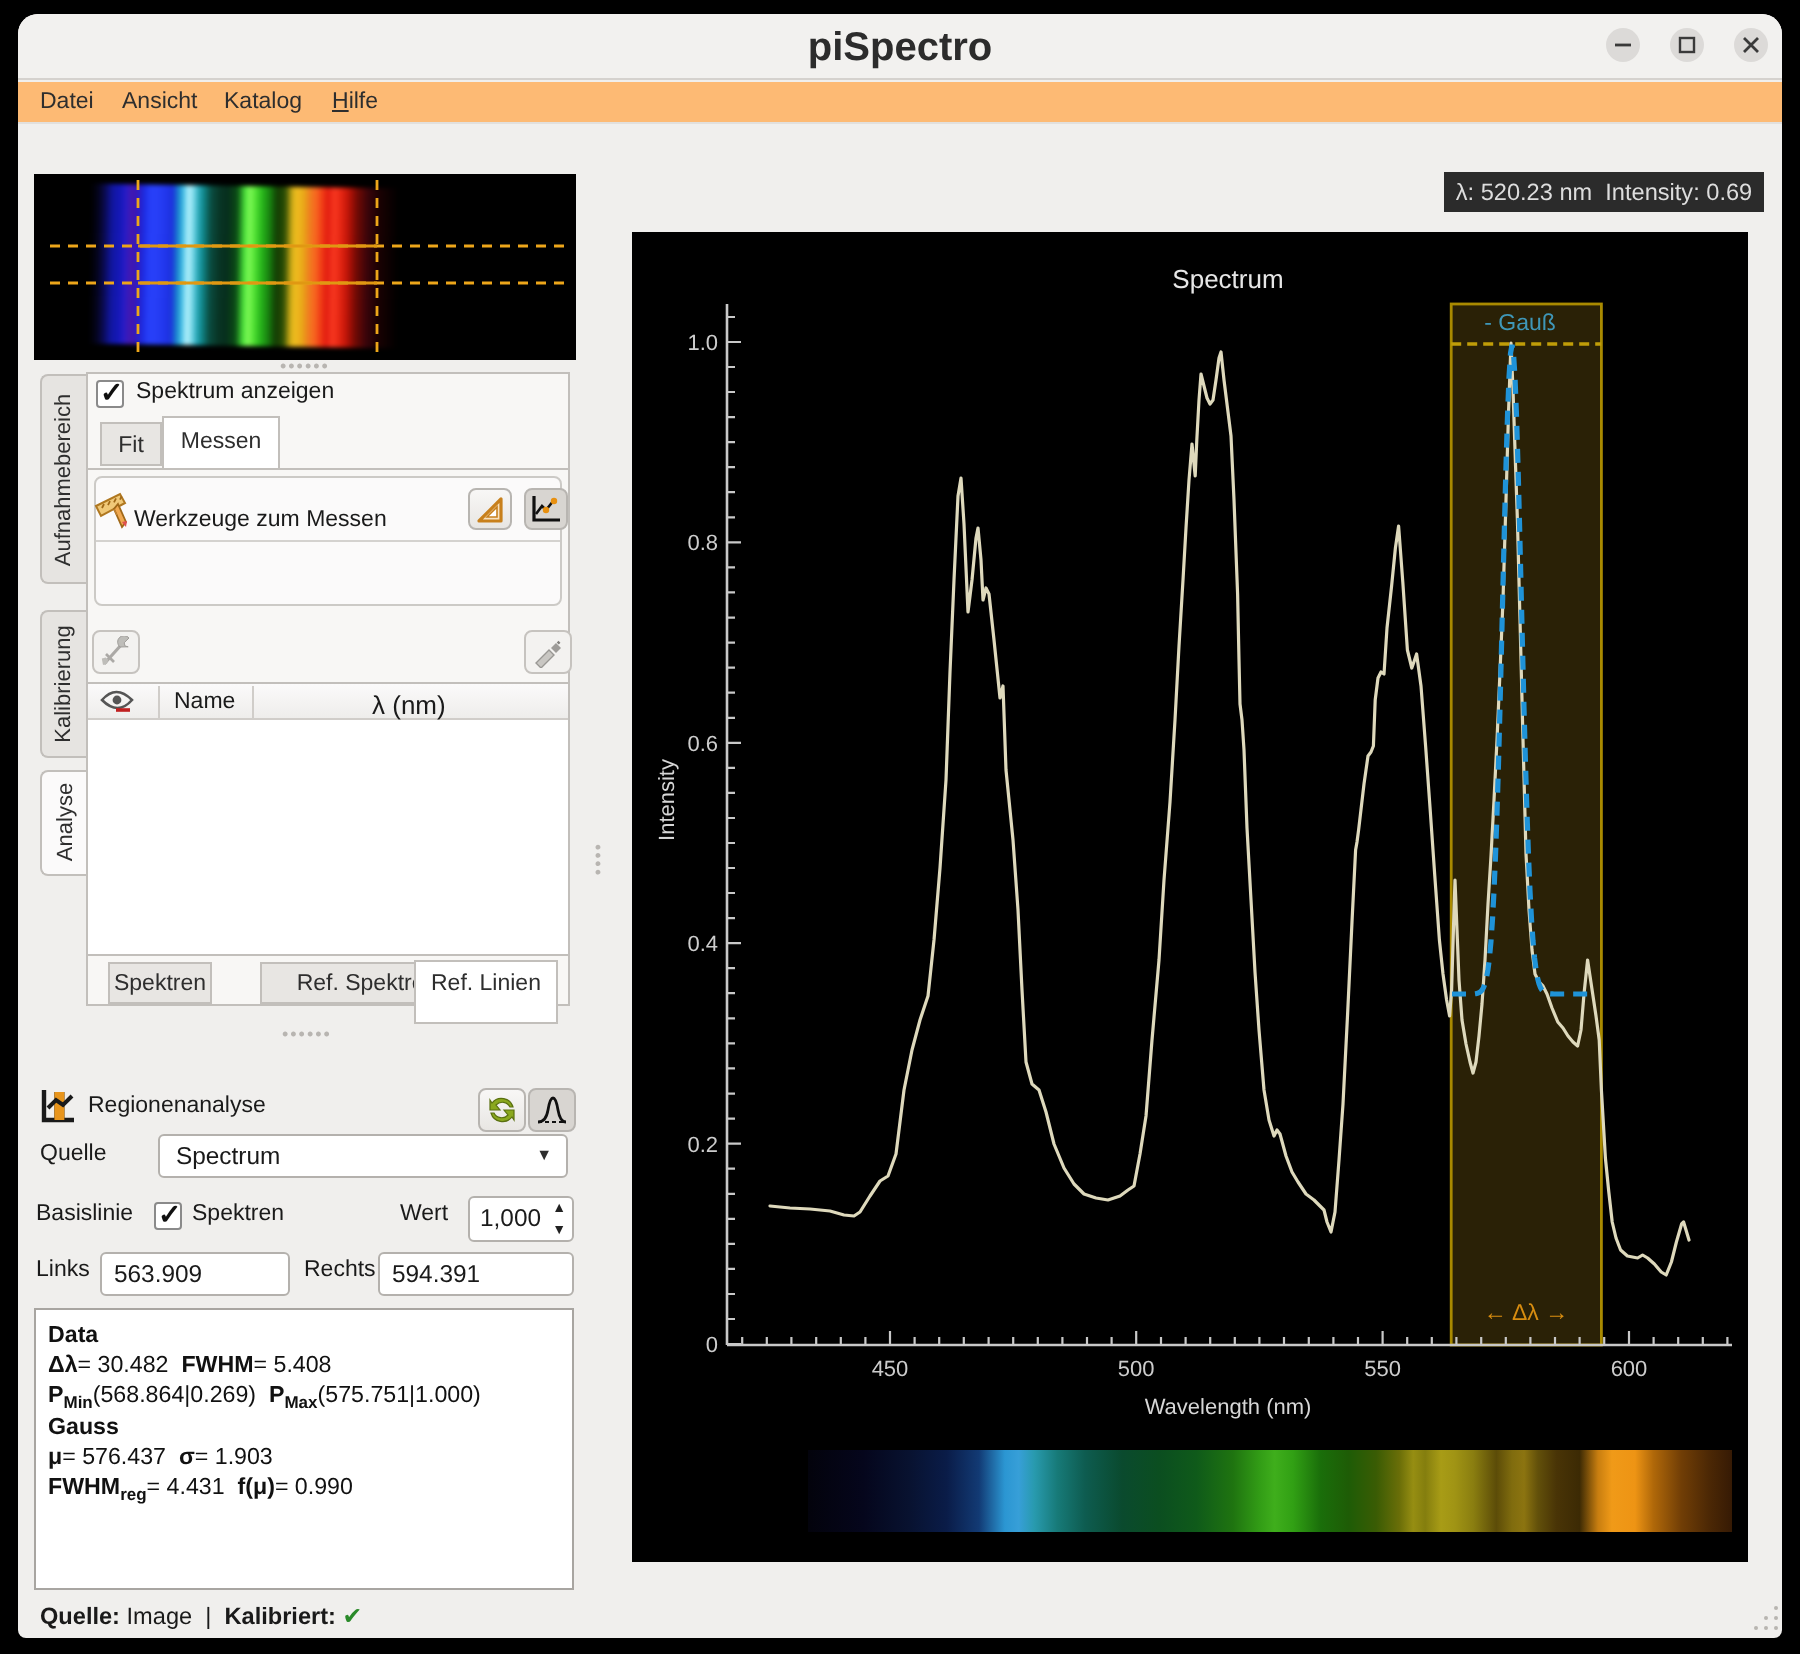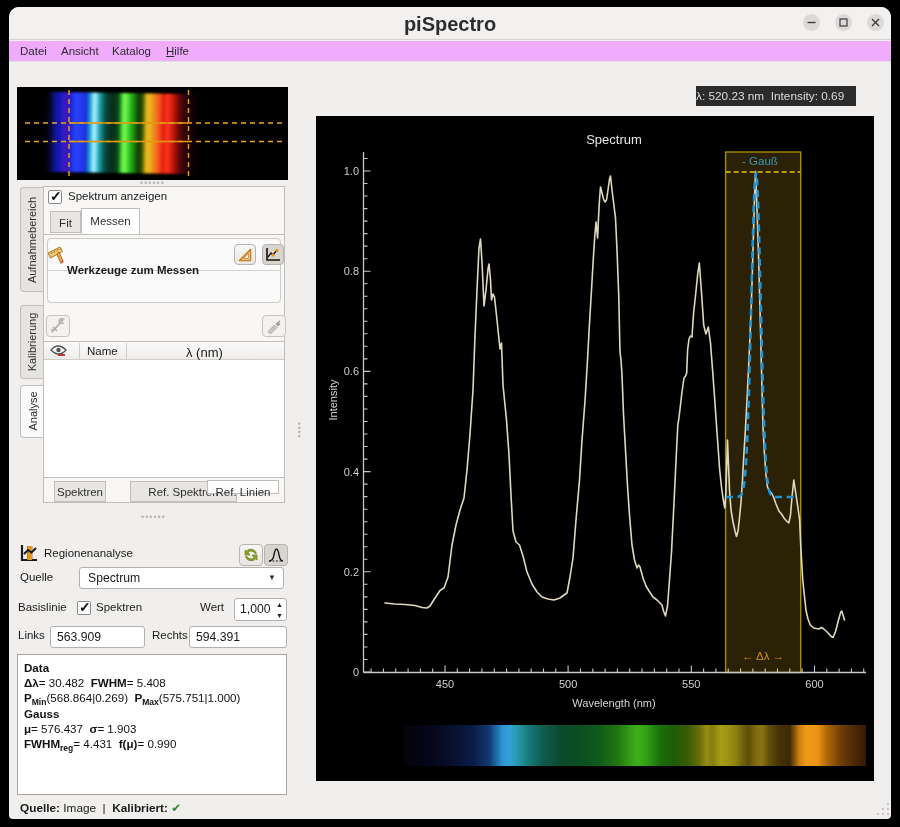--- a/index.html
+++ b/index.html
@@ -2,21 +2,21 @@
 <html><head><meta charset="utf-8"><style>
 *{margin:0;padding:0;box-sizing:border-box}
 html,body{width:900px;height:827px;background:#000;font-family:"Liberation Sans",sans-serif;overflow:hidden}
 #win{position:absolute;left:9px;top:7px;width:882px;height:812px;background:#f0efed;border-radius:10px 10px 4px 4px}
 .abs{position:absolute}
 
 #titlebar{position:absolute;left:0;top:0;width:100%;height:33px;background:#f2f1ef;border-radius:10px 10px 0 0;border-bottom:1px solid #d5d2ce}
 #title{position:absolute;left:0;top:6px;width:100%;text-align:center;font-size:20px;font-weight:bold;color:#2c2c2c}
 .winbtn{position:absolute;top:7px;width:17px;height:17px;border-radius:50%;background:#dcdad8;color:#3a3a3a;text-align:center;font-size:11px;line-height:17px}
 
-#menubar{position:absolute;left:0;top:34px;width:100%;height:21px;background:#f0abfc;border-bottom:1px solid #e2e0dd}
+#menubar{position:absolute;left:0;top:34px;width:100%;height:21px;background:#fdba74;border-bottom:1px solid #e2e0dd}
 .mitem{position:absolute;top:4px;font-size:11.5px;color:#2e2e2e}
 
 #specimg{position:absolute;left:17px;top:87px;width:271px;height:93px;background:#000;overflow:hidden}
 #strip{position:absolute;left:28px;top:6px;width:154px;height:80px;transform:rotate(0.9deg);filter:blur(1px);
 background:linear-gradient(90deg,
  #000 0%,#04041e 2.5%,#0a0a50 4.5%,#1116a0 7%,#1418b8 9.5%,#2a1cc8 11.5%,#4418b0 13%,#3a16b4 14.5%,#1c28dc 17%,#263ef8 19%,
  #2840f8 21%,#2238ee 24%,#1c30dc 26.5%,#1888cc 28.5%,#50c8e8 30.3%,#b8f0fc 31.6%,#88e0f0 33%,#28a8b8 35%,#10888c 36.5%,
  #0a4c40 39%,#083424 42%,#072e1c 44.5%,#0a4c14 47.5%,#48e038 50%,#80fa58 51.5%,#50e032 53.5%,#28b81c 55.5%,#188410 58%,
  #123c04 60.5%,#2a4c04 63%,#d8b018 65.5%,#f0bc20 67%,#e8a818 69%,#f07820 71.5%,#f86820 73%,#ee3414 75.5%,#e01c10 77%,
  #f83820 79%,#e82814 81%,#c01408 83.5%,#700a04 86.5%,#38040a 90%,#180102 94%,#000 100%)}
@@ -97,21 +97,21 @@
 <div style="position:absolute;left:44px;top:233.5px;width:240px;height:1px;background:#c2bfbb"></div>
 <div class="gbox" style="left:47px;top:238px;width:234px;height:65px"></div>
 <div style="position:absolute;left:48px;top:270px;width:232px;height:1px;background:#d4d2cf"></div>
 <svg class="abs" style="left:47px;top:246px" width="18" height="19" viewBox="0 0 18 19">
  <path d="M1 7L13 1l2.5 4.5L3.5 12z" fill="#f0c878" stroke="#b07820" stroke-width="1"></path>
  <path d="M4 8l1-2M7 6.6l1-2M10 5.2l1-2M13 3.8l.8-1.6" stroke="#a06818" stroke-width="0.9"></path>
  <path d="M12 6l4 9-2 2.5-4-9z" fill="#f0a850" stroke="#a06818" stroke-width="0.9"></path>
  <path d="M10 8.5l1.5 3" stroke="#c08030" stroke-width="0.8"></path>
  <path d="M14 15l2 2.5.5-3z" fill="#e05050"></path>
 </svg>
-<span class="lbl" style="left:67px;top:264px;font-weight:bold;font-size:11.5px">Werkzeuge zum Messen</span>
+<span class="lbl" style="left:67px;top:254px;font-weight:normal;font-size:11.5px">Werkzeuge zum Messen</span>
 <div class="ibtn" style="left:234px;top:244px;width:22px;height:21px"></div>
 <svg class="abs" style="left:237px;top:247px" width="16" height="15" viewBox="0 0 16 15">
  <path d="M2.5 13.5L13.5 2.5v11z" fill="#f8e2c0" stroke="#c8801c" stroke-width="1.6" stroke-linejoin="round"></path>
  <path d="M6.5 11.5L11.5 6.5v5z" fill="#fff" stroke="#c8801c" stroke-width="0.8"></path>
 </svg>
 <div class="ibtn ibtnp" style="left:262px;top:244px;width:22px;height:21px"></div>
 <svg class="abs" style="left:265px;top:247px" width="16" height="15" viewBox="0 0 16 15">
  <path d="M2 1v12h13" stroke="#101010" stroke-width="1.6" fill="none"></path>
  <path d="M3 10l3-4 2 2 4-5" stroke="#101010" stroke-width="1.3" fill="none"></path>
  <circle cx="8" cy="8" r="1.6" fill="#e89010"></circle>
@@ -141,21 +141,21 @@
 <svg class="abs" style="left:50px;top:345px" width="18" height="12" viewBox="0 0 18 12">
  <path d="M1 5q7-8 15 0q-7 8-15 0z" fill="none" stroke="#555" stroke-width="1.3"></path>
  <circle cx="8.5" cy="5" r="2.2" fill="#555"></circle>
  <path d="M8 10h7" stroke="#c02020" stroke-width="1.8"></path>
 </svg>
 <span class="lbl" style="left:87px;top:345px;font-size:11.5px">Name</span>
 <span class="lbl" style="left:186px;top:345px;font-size:13px">λ (nm)</span>
 
 <div class="tab" style="left:54px;top:481px;width:52px;height:21px;line-height:21px;font-size:11.5px">Spektren</div>
 <div class="tab" style="left:130px;top:481px;width:107px;height:21px;line-height:21px;font-size:11.5px">Ref. Spektren</div>
-<div class="tab tabact" style="left:207px;top:480px;width:72px;height:14px;line-height:22px;font-size:11.5px">Ref. Linien</div>
+<div class="tab tabact" style="left:207px;top:480px;width:72px;height:32px;line-height:22px;font-size:11.5px">Ref. Linien</div>
 <span class="dots" style="left:141px;top:512px">••••••</span>
 <span class="dots" style="left:294px;top:422px;writing-mode:vertical-rl">••••</span>
 
 <svg class="abs" style="left:20px;top:543px" width="18" height="19" viewBox="0 0 18 19">
  <path d="M2 2v15h15" stroke="#1a1a1a" stroke-width="2.2" fill="none"></path>
  <rect x="7.2" y="3" width="5" height="14" fill="#e89built"></rect>
  <rect x="7.2" y="3" width="5" height="14" fill="#e8951c"></rect>
  <path d="M4 11l4-4 3.5 2.5L16 5" stroke="#1a1a1a" stroke-width="2" fill="none"></path>
 </svg>
 <span class="lbl" style="left:44px;top:547px;font-weight:normal;font-size:11.5px">Regionenanalyse</span>
@@ -203,21 +203,21 @@
       <circle cx="12" cy="2" r="1"></circle>
       <circle cx="7" cy="7" r="1"></circle>
       <circle cx="12" cy="7" r="1"></circle>
       <circle cx="2" cy="12" r="1"></circle>
       <circle cx="7" cy="12" r="1"></circle>
       <circle cx="12" cy="12" r="1"></circle>
     </g>
 </svg>
 <div id="statusbar"><b>Quelle:</b> Image&nbsp;&nbsp;|&nbsp;&nbsp;<b>Kalibriert:</b> <span style="color:#2a8a2a">✔</span></div>
 
-<div style="position:absolute;left:696px;top:86px;width:160px;height:20px;background:#2b2b2b;color:#dddddd;font-size:11.8px;line-height:20px;text-align:left">λ: 520.23 nm&nbsp;&nbsp;Intensity: 0.69</div>
+<div style="position:absolute;left:722px;top:86px;width:160px;height:20px;background:#2b2b2b;color:#dddddd;font-size:11.8px;line-height:20px;text-align:center">λ: 520.23 nm&nbsp;&nbsp;Intensity: 0.69</div>
 <svg width="900" height="827" viewBox="0 0 900 827" style="position:absolute;left:0;top:0;font-family:'Liberation Sans',sans-serif">
 <defs>
       <linearGradient id="spec" x1="0" y1="0" x2="1" y2="0">
         <stop offset="0.0" stop-color="#03030c"></stop>
         <stop offset="0.06" stop-color="#05061c"></stop>
         <stop offset="0.11" stop-color="#081230"></stop>
         <stop offset="0.15" stop-color="#0a1c48"></stop>
         <stop offset="0.185" stop-color="#123a74"></stop>
         <stop offset="0.213" stop-color="#2b96d2"></stop>
         <stop offset="0.228" stop-color="#379fd8"></stop>

